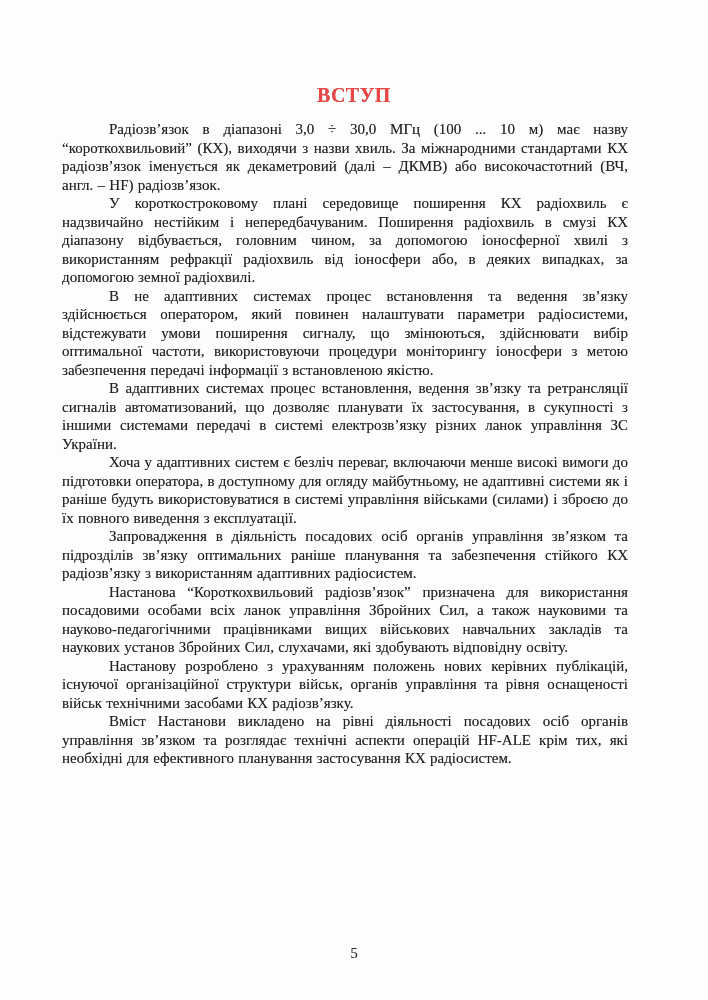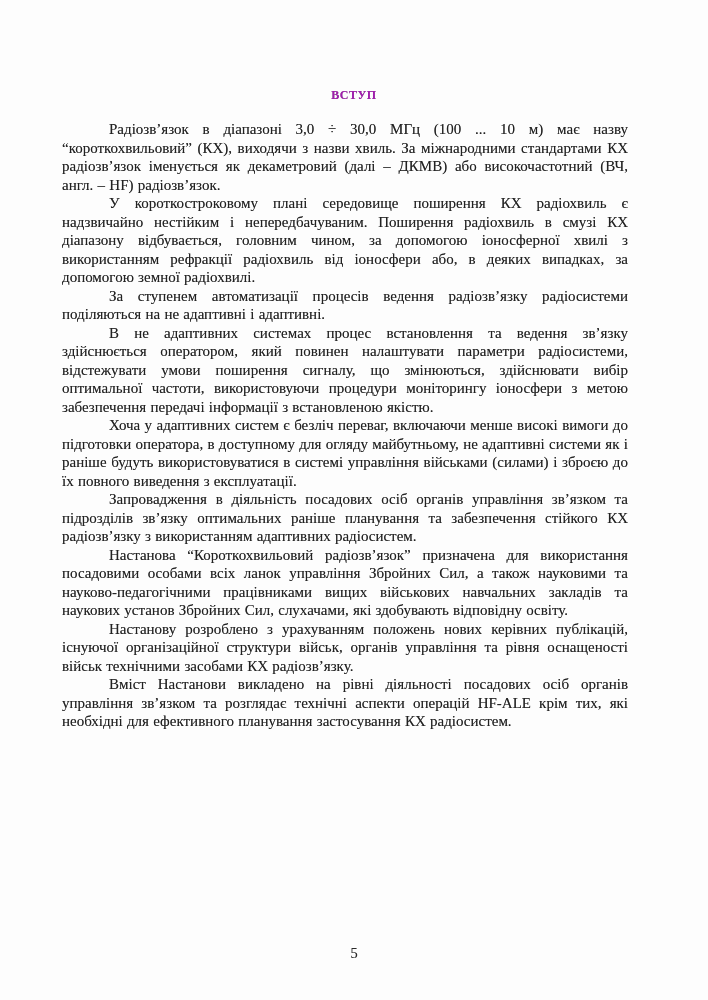--- a/index.html
+++ b/index.html
@@ -13,25 +13,25 @@
     height: 1000px;
     background: #fdfdfd;
     overflow: hidden;
     font-family: "Liberation Serif", "DejaVu Serif", serif;
     color: #1f1f1f;
   }
   .title {
     margin: 86px 0 0 0;
     padding: 0;
     text-align: center;
-    font-size: 12px;
+    font-size: 20px;
     line-height: 18px;
     font-weight: bold;
     letter-spacing: 0.5px;
-    color: #a21caf;
+    color: #ef4444;
     text-shadow: 0 0 0.6px rgba(45,45,45,0.55);
   }
   .content {
     margin: 16px 80px 0 62px; 
     font-family: Liberation Serif, serif;
   }
   .content p {
     margin: 0;
     padding: 0;
     font-size: 15px;
@@ -55,22 +55,22 @@
 </style>
 </head>
 <body>
 
 <div class="page">
   <h1 class="title">ВСТУП</h1>
 
   <div class="content">
     <p>Радіозв’язок в діапазоні 3,0 ÷ 30,0 МГц (100 ... 10 м) має назву “короткохвильовий” (КХ), виходячи з назви хвиль. За міжнародними стандартами КХ радіозв’язок іменується як декаметровий (далі – ДКМВ) або високочастотний (ВЧ, англ. – HF) радіозв’язок.</p>
     <p>У короткостроковому плані середовище поширення КХ радіохвиль є надзвичайно нестійким і непередбачуваним. Поширення радіохвиль в смузі КХ діапазону відбувається, головним чином, за допомогою іоносферної хвилі з використанням рефракції радіохвиль від іоносфери або, в деяких випадках, за допомогою земної радіохвилі.</p>
-    <p>За ступенем автоматизації процесів ведення радіозв’язку радіосистеми поділяються на не адаптивні і адаптивні.</p>
     <p>В не адаптивних системах процес встановлення та ведення зв’язку здійснюється оператором, який повинен налаштувати параметри радіосистеми, відстежувати умови поширення сигналу, що змінюються, здійснювати вибір оптимальної частоти, використовуючи процедури моніторингу іоносфери з метою забезпечення передачі інформації з встановленою якістю.</p>
+    <p>В адаптивних системах процес встановлення, ведення зв’язку та ретрансляції сигналів автоматизований, що дозволяє планувати їх застосування, в сукупності з іншими системами передачі в системі електрозв’язку різних ланок управління ЗС України.</p>
     <p>Хоча у адаптивних систем є безліч переваг, включаючи менше високі вимоги до підготовки оператора, в доступному для огляду майбутньому, не адаптивні системи як і раніше будуть використовуватися в системі управління військами (силами) і зброєю до їх повного виведення з експлуатації.</p>
     <p>Запровадження в діяльність посадових осіб органів управління зв’язком та підрозділів зв’язку оптимальних раніше планування та забезпечення стійкого КХ радіозв’язку з використанням адаптивних радіосистем.</p>
     <p>Настанова “Короткохвильовий радіозв’язок” призначена для використання посадовими особами всіх ланок управління Збройних Сил, а також науковими та науково-педагогічними працівниками вищих військових навчальних закладів та наукових установ Збройних Сил, слухачами, які здобувають відповідну освіту.</p>
     <p>Настанову розроблено з урахуванням положень нових керівних публікацій, існуючої організаційної структури військ, органів управління та рівня оснащеності військ технічними засобами КХ радіозв’язку.</p>
     <p>Вміст Настанови викладено на рівні діяльності посадових осіб органів управління зв’язком та розглядає технічні аспекти операцій HF-ALE крім тих, які необхідні для ефективного планування застосування КХ радіосистем.</p>
   </div>
 
   <div class="page-number">5</div>
 </div>
 

